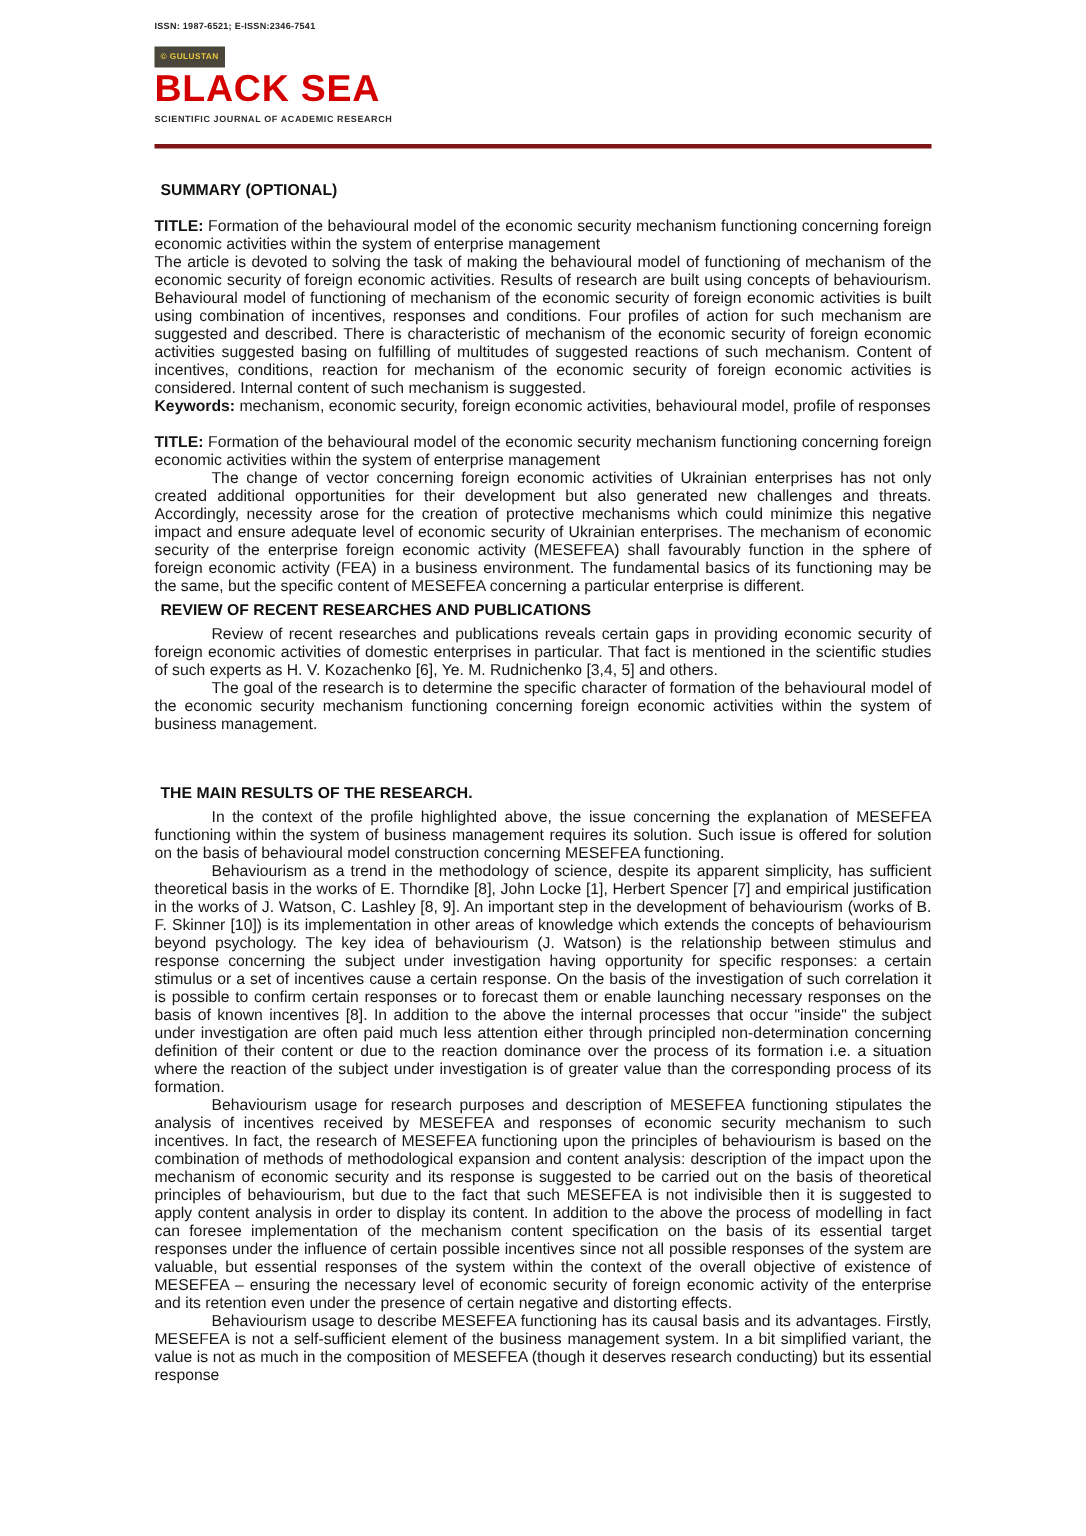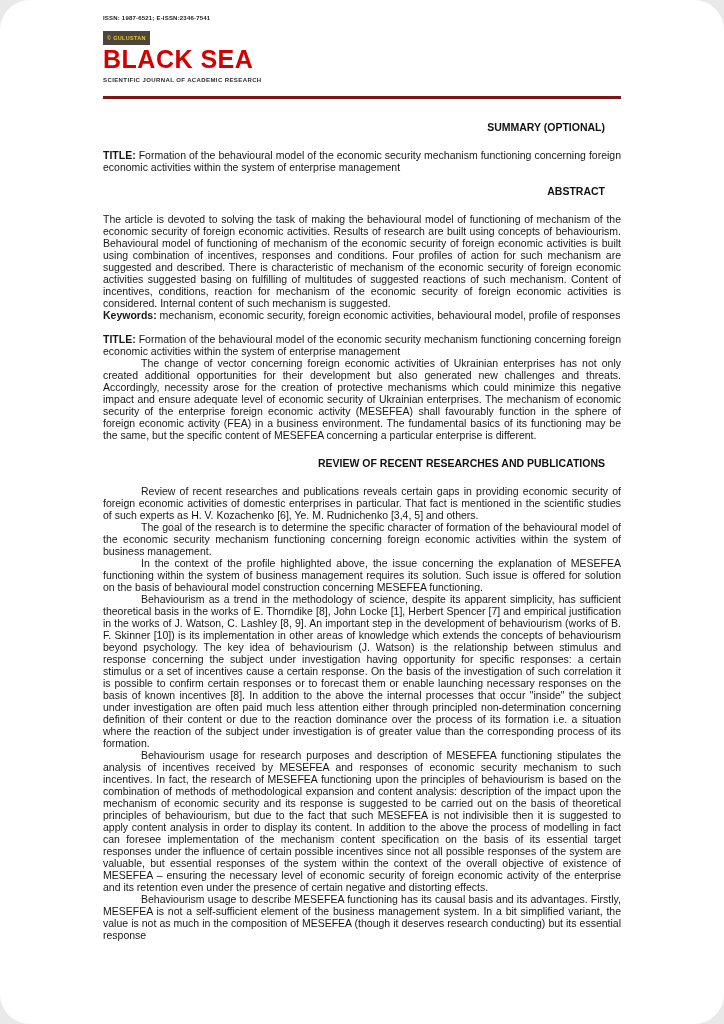--- a/index.html
+++ b/index.html
@@ -8,21 +8,20 @@
     width:724px; height:1024px;
     margin:0 auto;
     background:#ffffff;
     box-sizing:border-box;
     padding:12px 103px 0 103px;
     font-family:"Liberation Sans", sans-serif;
     font-size:10.5px;
     line-height:12px;
     color:#161616;
     overflow:hidden;
-    border-radius:30px;
   }
   
   .hdr { margin-bottom:4px; }
   .issn { font-size:6px; font-weight:bold; letter-spacing:.2px; color:#222; margin-bottom:6px; }
   .badge {
     display:inline-block;
     background:#4a463c;
     color:#e8c83c;
     font-size:5.5px;
     font-weight:bold;
@@ -34,21 +33,21 @@
     font-size:25px;
     line-height:26px;
     font-weight:bold;
     color:#d40000;
     letter-spacing:.5px;
   }
   .jsub { font-size:6px; font-weight:bold; color:#2b2b2b; letter-spacing:.4px; margin-top:2px; }
   .rule { height:3px; background:#7d1616; border:0; margin:10px 0 0 0; }
   
   .article { margin-top:22px; }
-  .h { font-weight:bold; margin:16px; font-size:10.5px; line-height:12px; color:#111;text-align:right; }
+  .h { font-weight:bold; margin:4px; font-size:10.5px; line-height:12px; color:#111; }
   .p { margin:0; text-align:justify; }
   .p .lbl { font-weight:bold; }
   .indent { text-indent:38px; }
   .mt { margin-top:12px; }
   .mt-big { margin-top:34px; }
 </style>
 </head>
 <body>
 
 <div class="page">
@@ -61,32 +60,32 @@
   </header>
 
   <hr class="rule">
 
   <main class="article">
 
     <h2 class="h">SUMMARY (OPTIONAL)</h2>
 
     <p class="p mt"><span class="lbl">TITLE:</span><span> Formation of the behavioural model of the economic security mechanism functioning concerning foreign economic activities within the system of enterprise management</span></p>
 
-    <h2 class="h mt">ABSTRACT</h2>
     <p class="p">The article is devoted to solving the task of making the behavioural model of functioning of mechanism of the economic security of foreign economic activities. Results of research are built using concepts of behaviourism. Behavioural model of functioning of mechanism of the economic security of foreign economic activities is built using combination of incentives, responses and conditions. Four profiles of action for such mechanism are suggested and described. There is characteristic of mechanism of the economic security of foreign economic activities suggested basing on fulfilling of multitudes of suggested reactions of such mechanism. Content of incentives, conditions, reaction for mechanism of the economic security of foreign economic activities is considered. Internal content of such mechanism is suggested.</p>
     <p class="p"><span class="lbl">Keywords:</span><span> mechanism, economic security, foreign economic activities, behavioural model, profile of responses</span></p>
 
     <p class="p mt"><span class="lbl">TITLE:</span><span> Formation of the behavioural model of the economic security mechanism functioning concerning foreign economic activities within the system of enterprise management</span></p>
 
     <p class="p indent">The change of vector concerning foreign economic activities of Ukrainian enterprises has not only created additional opportunities for their development but also generated new challenges and threats. Accordingly, necessity arose for the creation of protective mechanisms which could minimize this negative impact and ensure adequate level of economic security of Ukrainian enterprises. The mechanism of economic security of the enterprise foreign economic activity (MESEFEA) shall favourably function in the sphere of foreign economic activity (FEA) in a business environment. The fundamental basics of its functioning may be the same, but the specific content of MESEFEA concerning a particular enterprise is different.</p>
 
     <h2 class="h">REVIEW OF RECENT RESEARCHES AND PUBLICATIONS</h2>
     <p class="p indent">Review of recent researches and publications reveals certain gaps in providing economic security of foreign economic activities of domestic enterprises in particular. That fact is mentioned in the scientific studies of such experts as H. V. Kozachenko [6], Ye. M. Rudnichenko [3,4, 5] and others.</p>
 
     <p class="p indent">The goal of the research is to determine the specific character of formation of the behavioural model of the economic security mechanism functioning concerning foreign economic activities within the system of business management.</p>
 
+    <h2 class="h mt-big">THE MAIN RESULTS OF THE RESEARCH.</h2>
     <p class="p indent">In the context of the profile highlighted above, the issue concerning the explanation of MESEFEA functioning within the system of business management requires its solution. Such issue is offered for solution on the basis of behavioural model construction concerning MESEFEA functioning.</p>
     <p class="p indent">Behaviourism as a trend in the methodology of science, despite its apparent simplicity, has sufficient theoretical basis in the works of E. Thorndike [8], John Locke [1], Herbert Spencer [7] and empirical justification in the works of J. Watson, C. Lashley [8, 9]. An important step in the development of behaviourism (works of B. F. Skinner [10]) is its implementation in other areas of knowledge which extends the concepts of behaviourism beyond psychology. The key idea of behaviourism (J. Watson) is the relationship between stimulus and response concerning the subject under investigation having opportunity for specific responses: a certain stimulus or a set of incentives cause a certain response. On the basis of the investigation of such correlation it is possible to confirm certain responses or to forecast them or enable launching necessary responses on the basis of known incentives [8]. In addition to the above the internal processes that occur "inside" the subject under investigation are often paid much less attention either through principled non-determination concerning definition of their content or due to the reaction dominance over the process of its formation i.e. a situation where the reaction of the subject under investigation is of greater value than the corresponding process of its formation.</p>
     <p class="p indent">Behaviourism usage for research purposes and description of MESEFEA functioning stipulates the analysis of incentives received by MESEFEA and responses of economic security mechanism to such incentives. In fact, the research of MESEFEA functioning upon the principles of behaviourism is based on the combination of methods of methodological expansion and content analysis: description of the impact upon the mechanism of economic security and its response is suggested to be carried out on the basis of theoretical principles of behaviourism, but due to the fact that such MESEFEA is not indivisible then it is suggested to apply content analysis in order to display its content. In addition to the above the process of modelling in fact can foresee implementation of the mechanism content specification on the basis of its essential target responses under the influence of certain possible incentives since not all possible responses of the system are valuable, but essential responses of the system within the context of the overall objective of existence of MESEFEA – ensuring the necessary level of economic security of foreign economic activity of the enterprise and its retention even under the presence of certain negative and distorting effects.</p>
     <p class="p indent">Behaviourism usage to describe MESEFEA functioning has its causal basis and its advantages. Firstly, MESEFEA is not a self-sufficient element of the business management system. In a bit simplified variant, the value is not as much in the composition of MESEFEA (though it deserves research conducting) but its essential response</p>
 
   </main>
 </div>
 
 </body></html>

